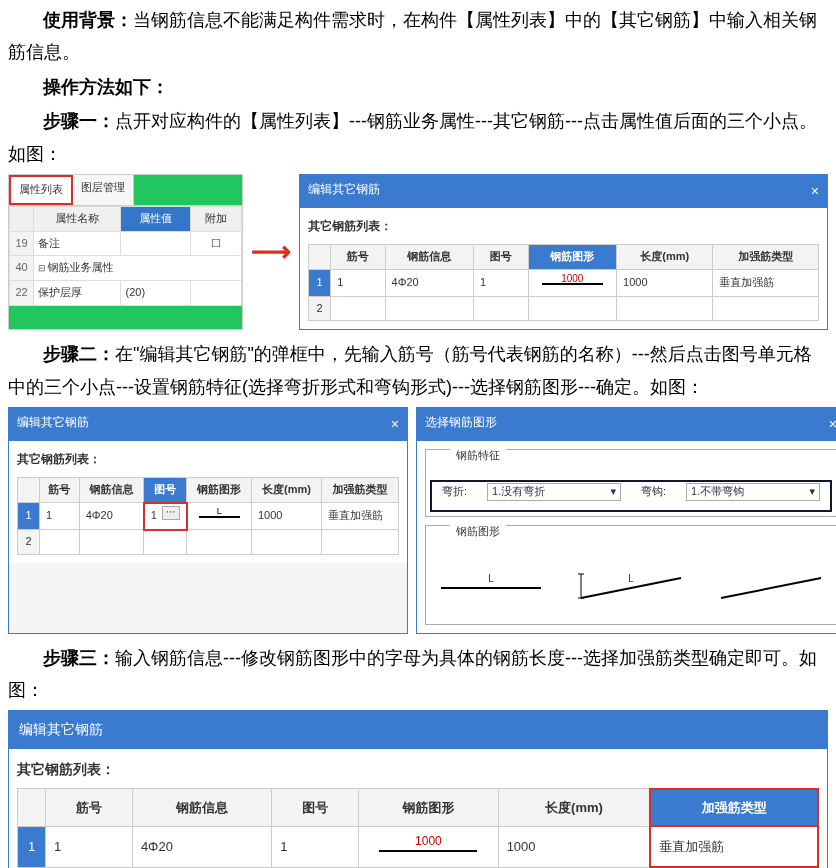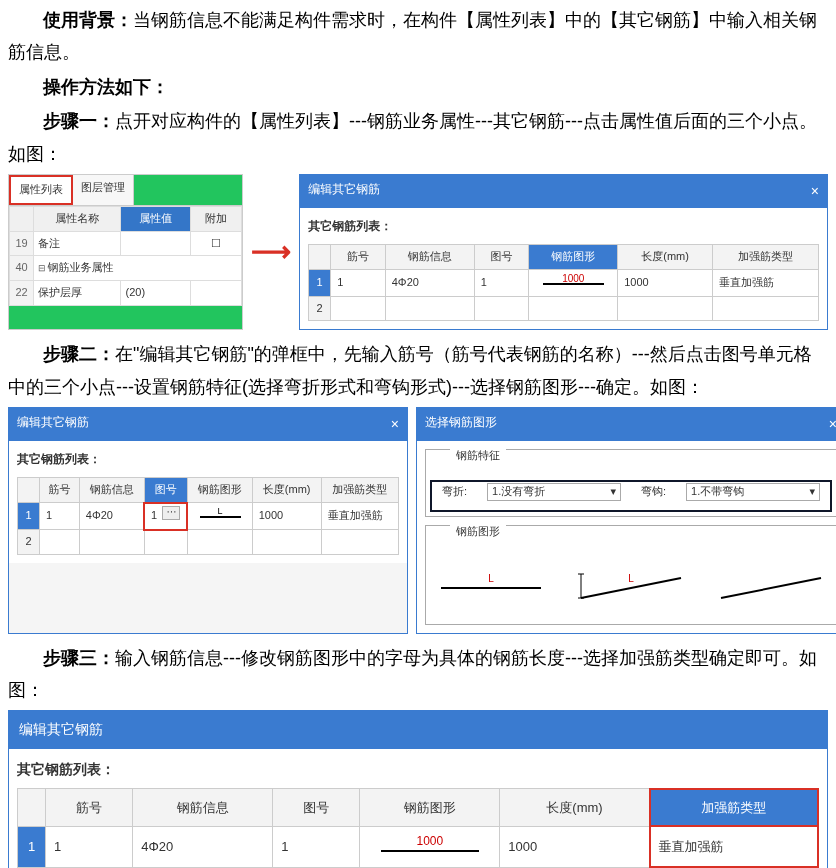--- a/index.html
+++ b/index.html
@@ -58,21 +58,21 @@
     background: #3a7bd0; color: #ffffff; display: flex; justify-content: space-between;
     align-items: flex-start; padding: 4px 8px; font-size: 12px;
   }
   .editor-body { padding: 8px; background: #fff; }
   .editor-subtitle { font-size: 12px; font-weight: 700; margin-bottom: 6px; }
   .other-table { width: 100%; border-collapse: collapse; }
   .other-table th, .other-table td {
     border: 1px solid #ccc; padding: 2px 6px; font-size: 11px; text-align: center;
     background: #fff;
   }
-  .other-table th { background: #f3f3f3; font-weight: 400; }
+  .other-table th { background: #f3f3f3; font-weight: 700; }
   .other-table th.sel { background: #3a7bd0; color: #fff; }
   .other-table td.rownum { background: #f3f3f3; width: 22px; }
   .other-table tr.sel td.rownum { background: #3a7bd0; color: #fff; }
   .shape-cell {
     position: relative; height: 22px;
   }
   .shape-line {
     position: absolute; left: 10%; right: 10%; top: 50%; height: 2px; background: #000;
   }
   .shape-label {

